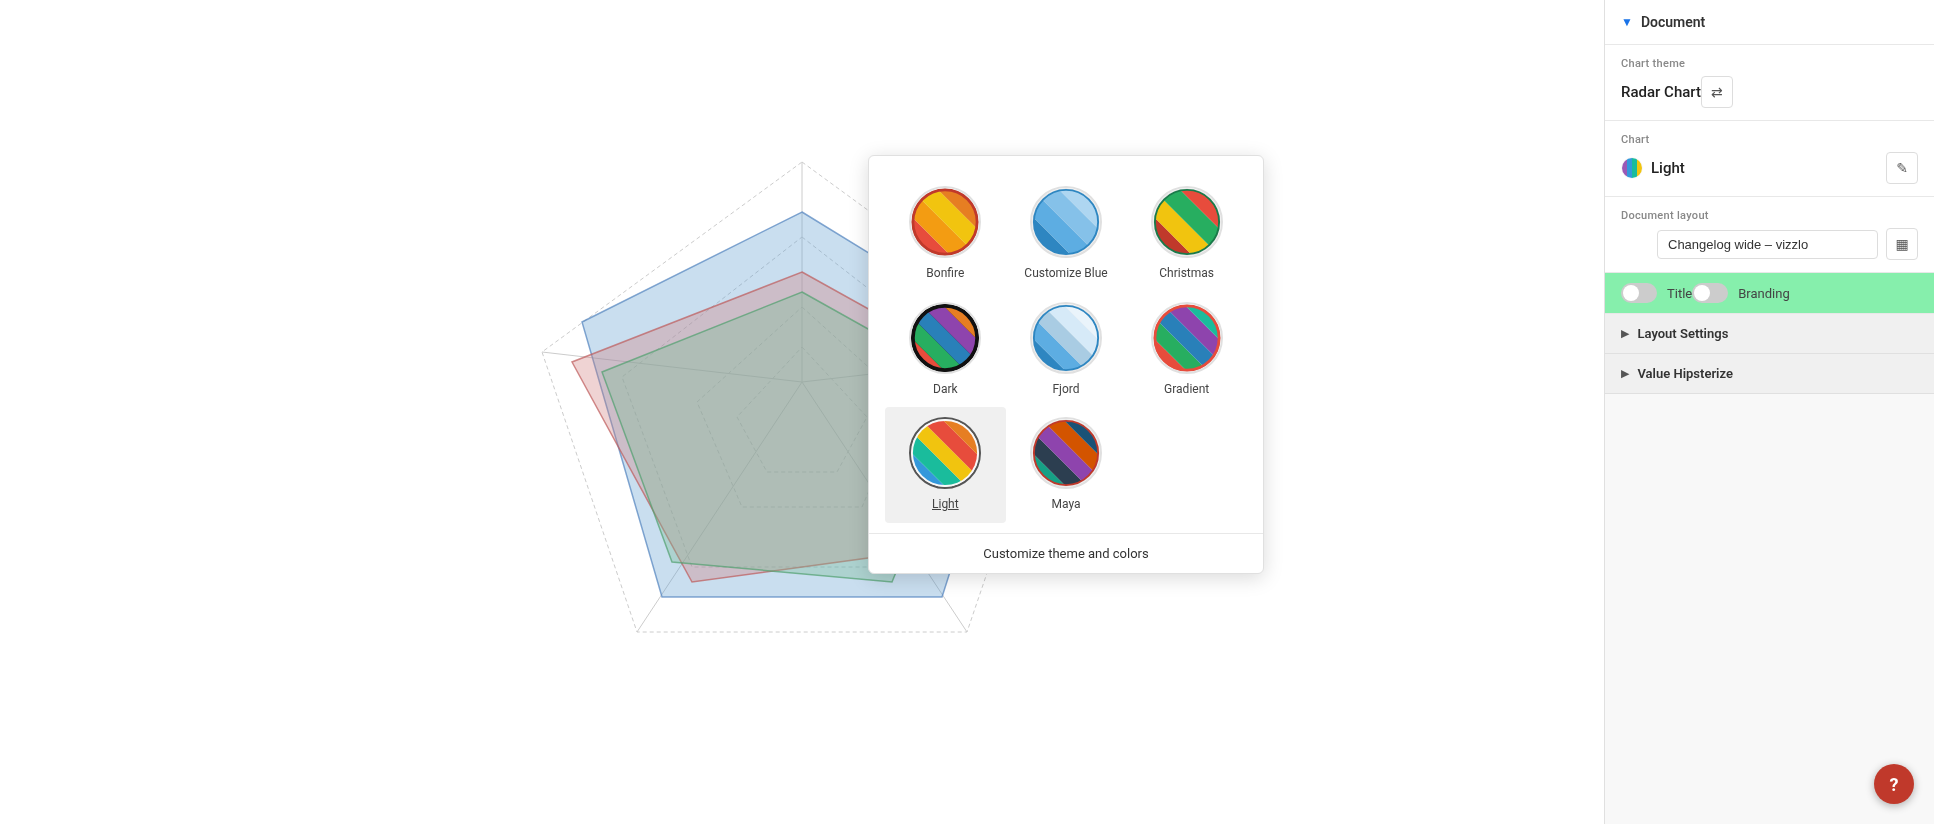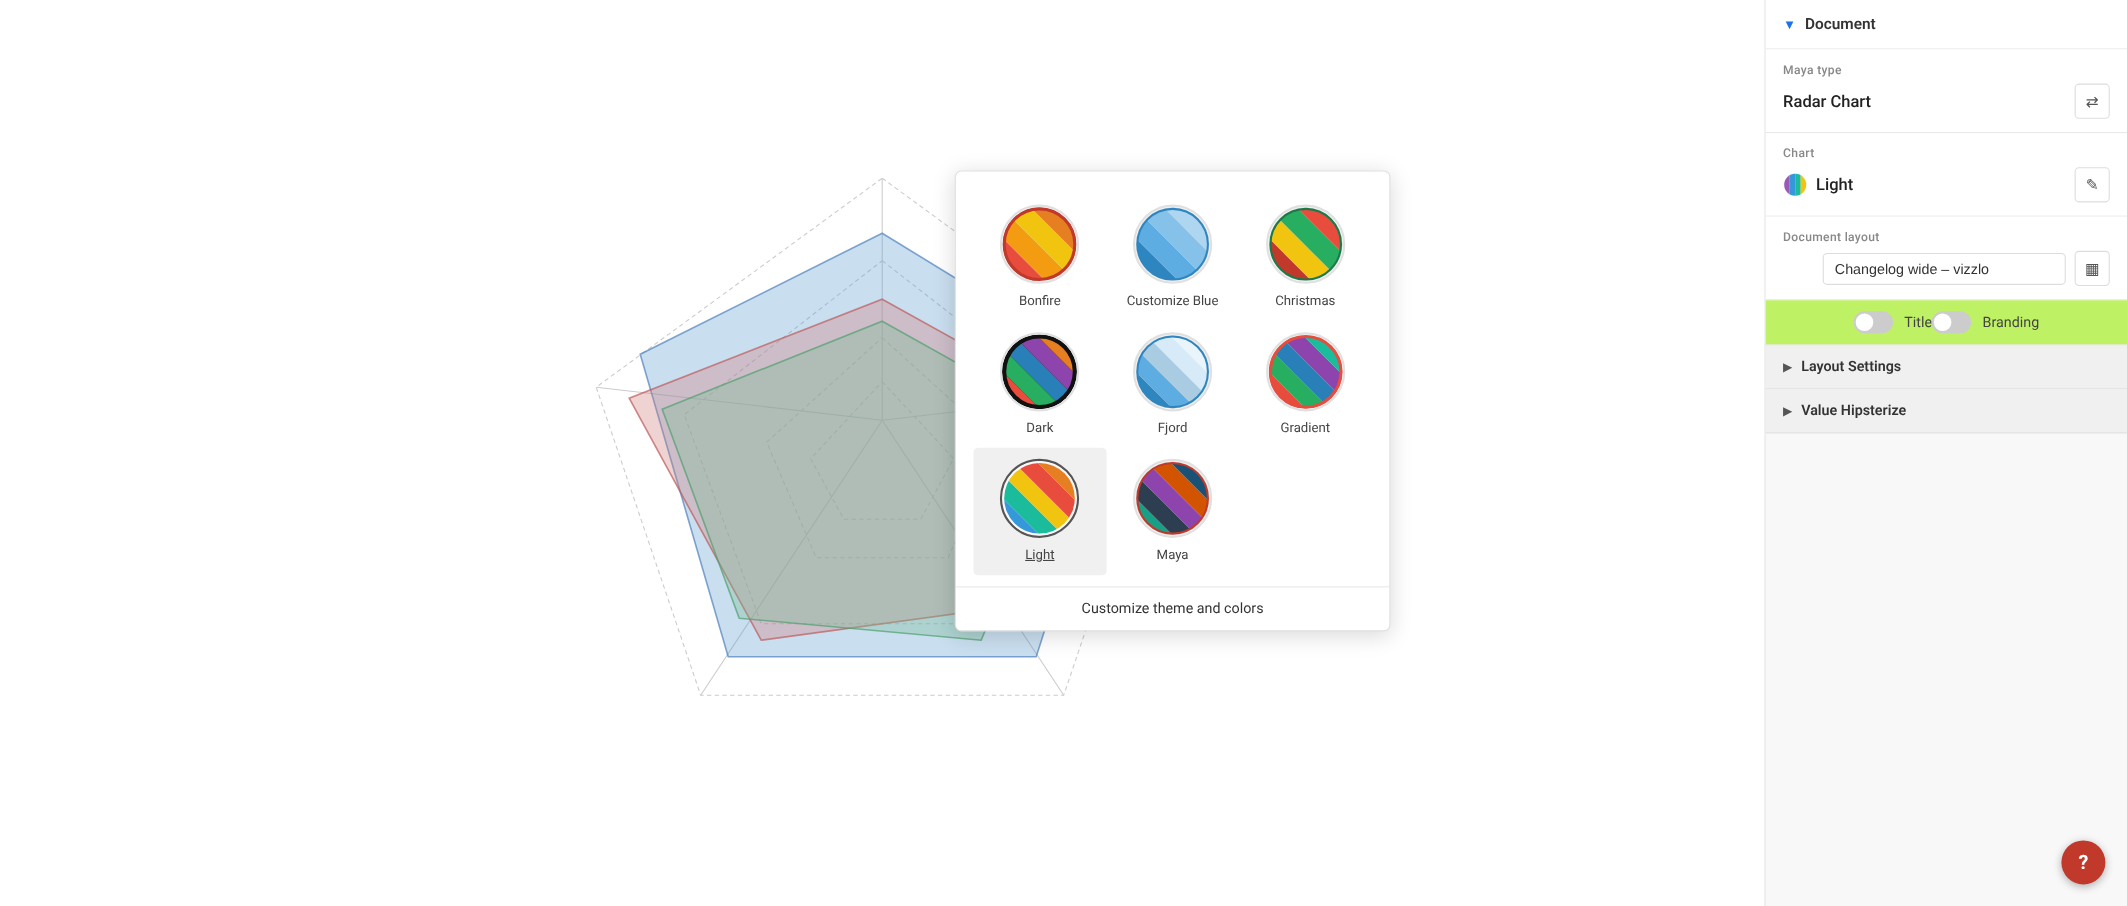--- a/index.html
+++ b/index.html
@@ -60,21 +60,21 @@
       font-size: 11px;
       color: #888;
       margin-bottom: 6px;
       font-weight: 500;
       letter-spacing: 0.3px;
     }
 
     .chart-type-row {
       display: flex;
       align-items: center;
-      justify-content: space-between;
+      justify-content: flex-start;
     }
 
     .chart-type-value {
       font-size: 15px;
       color: #222;
       font-weight: 500;
     }
 
     .icon-btn {
       width: 32px;
@@ -129,23 +129,23 @@
       font-size: 13px;
       color: #333;
       background: #fff;
       appearance: none;
       cursor: pointer;
     }
 
     .toggle-row {
       display: flex;
       align-items: center;
-      justify-content: center;
+      justify-content: flex-start;
       padding: 10px 16px;
-      background: #bef264;
+      background: #86efac;
       border-bottom: 1px solid #e8e8e8;
     }
 
     .toggle-item {
       display: flex;
       align-items: center;
       gap: 10px;
     }
 
     .toggle-switch {
@@ -538,21 +538,21 @@
 </div>
 
 <div class="right-panel">
 
   <div class="panel-header">
     <span class="chevron-icon">▼</span>
     <span>Document</span>
   </div>
 
   <div class="panel-section">
-    <div class="section-label">Maya type</div>
+    <div class="section-label">Chart theme</div>
     <div class="chart-type-row">
       <span class="chart-type-value">Radar Chart</span>
       <button class="icon-btn">
         <span>⇄</span>
       </button>
     </div>
   </div>
 
   <div class="panel-section">
     <div class="section-label">Chart</div>

